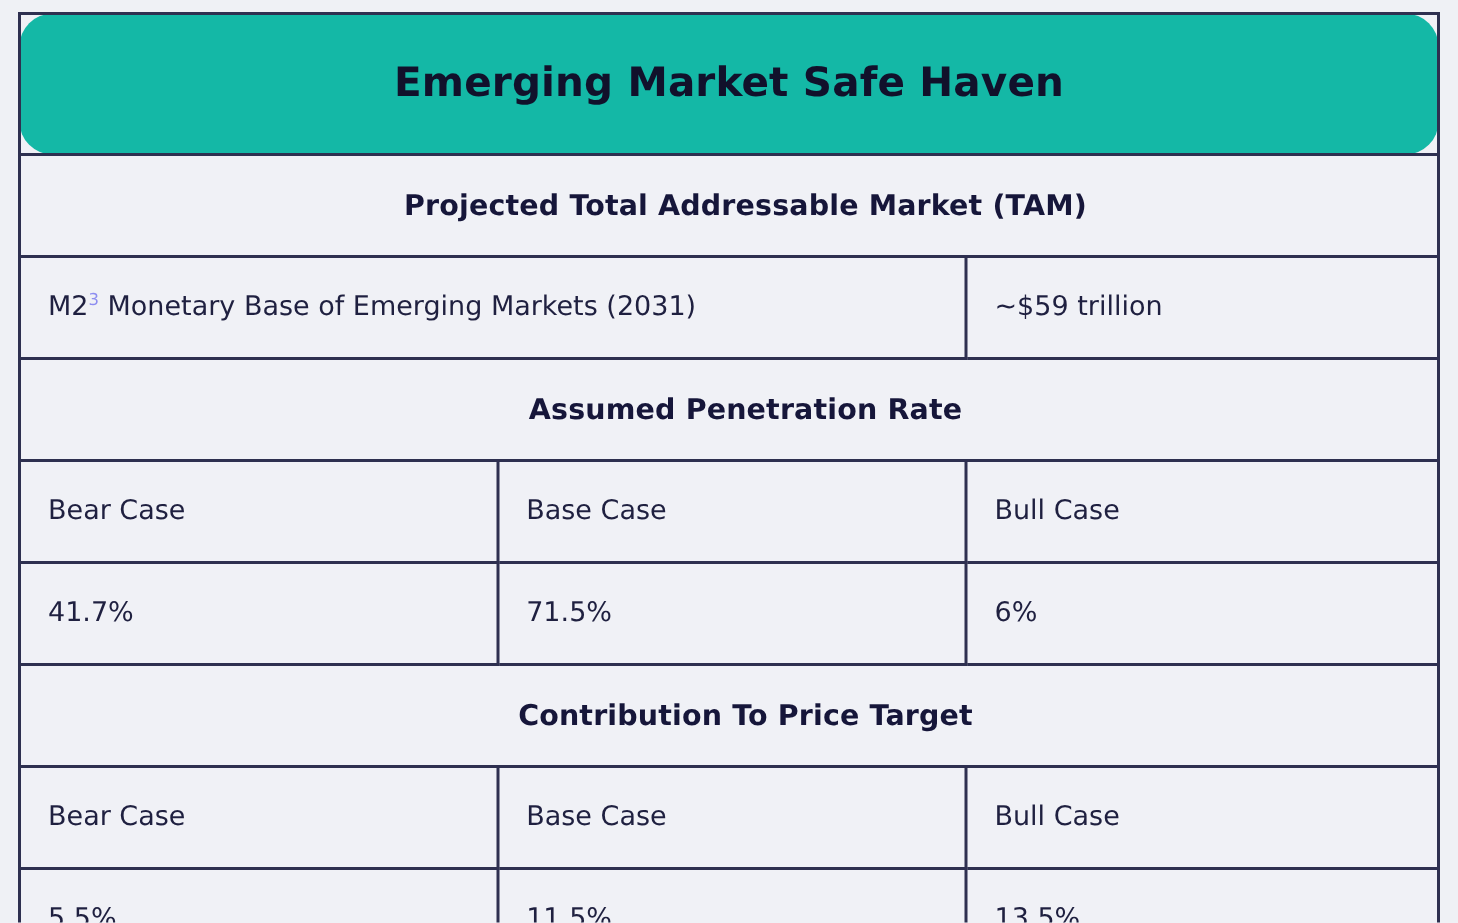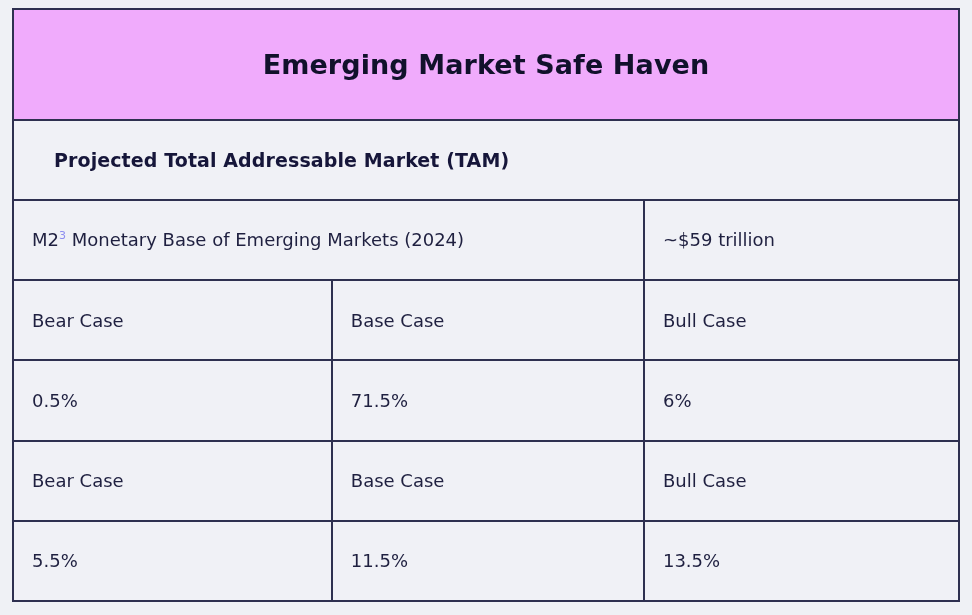--- a/index.html
+++ b/index.html
@@ -36,36 +36,37 @@
     background: #f0f1f6;
     padding: 0 18px;
     font-size: 17px;
     line-height: 1.3;
     color: #1c1c38;
     vertical-align: middle;
   }
 
   
   tr.title-row td {
-    background: #f0abfc;
+    background: #14b8a6;
     border-color: #2e3050;
     text-align: center;
     height: 92px;
     padding: 0 18px;
+    border-radius: 22px;
   }
   .title-text {
     font-size: 27px;
     font-weight: bold;
     color: #11112b;
     letter-spacing: 0.1px;
   }
 
   
   tr.section-row td {
-    text-align: left;
+    text-align: center;
     height: 66px;
     padding-left: 40px;
   }
   .section-text {
     font-size: 19px;
     font-weight: bold;
     color: #16163a;
     letter-spacing: 0.1px;
   }
 
@@ -109,52 +110,62 @@
       </tr>
 
       <tr class="section-row">
         <td colspan="3">
           <span class="section-text">Projected Total Addressable Market (TAM)</span>
         </td>
       </tr>
 
       <tr class="data-row">
         <td colspan="2">
-          <span class="cell-text"><span>M2</span><sup class="footnote-ref">3</sup><span> Monetary Base of Emerging Markets (2024)</span></span>
+          <span class="cell-text"><span>M2</span><sup class="footnote-ref">3</sup><span> Monetary Base of Emerging Markets (2031)</span></span>
         </td>
         <td>
           <span class="cell-text">~$59 trillion</span>
         </td>
       </tr>
 
+      <tr class="section-row">
+        <td colspan="3">
+          <span class="section-text">Assumed Penetration Rate</span>
+        </td>
+      </tr>
 
       <tr class="data-row">
         <td>
           <span class="cell-text italic">Bear Case</span>
         </td>
         <td>
           <span class="cell-text italic">Base Case</span>
         </td>
         <td>
           <span class="cell-text italic">Bull Case</span>
         </td>
       </tr>
 
       <tr class="data-row">
         <td>
-          <span class="cell-text">0.5%</span>
+          <span class="cell-text">41.7%</span>
         </td>
         <td>
           <span class="cell-text">71.5%</span>
         </td>
         <td>
           <span class="cell-text">6%</span>
         </td>
       </tr>
 
+      <tr class="section-row">
+        <td colspan="3">
+          <span class="section-text">Contribution To Price Target</span>
+        </td>
+      </tr>
 
       <tr class="data-row">
         <td>
           <span class="cell-text italic">Bear Case</span>
         </td>
         <td>
           <span class="cell-text italic">Base Case</span>
         </td>
         <td>
           <span class="cell-text italic">Bull Case</span>

